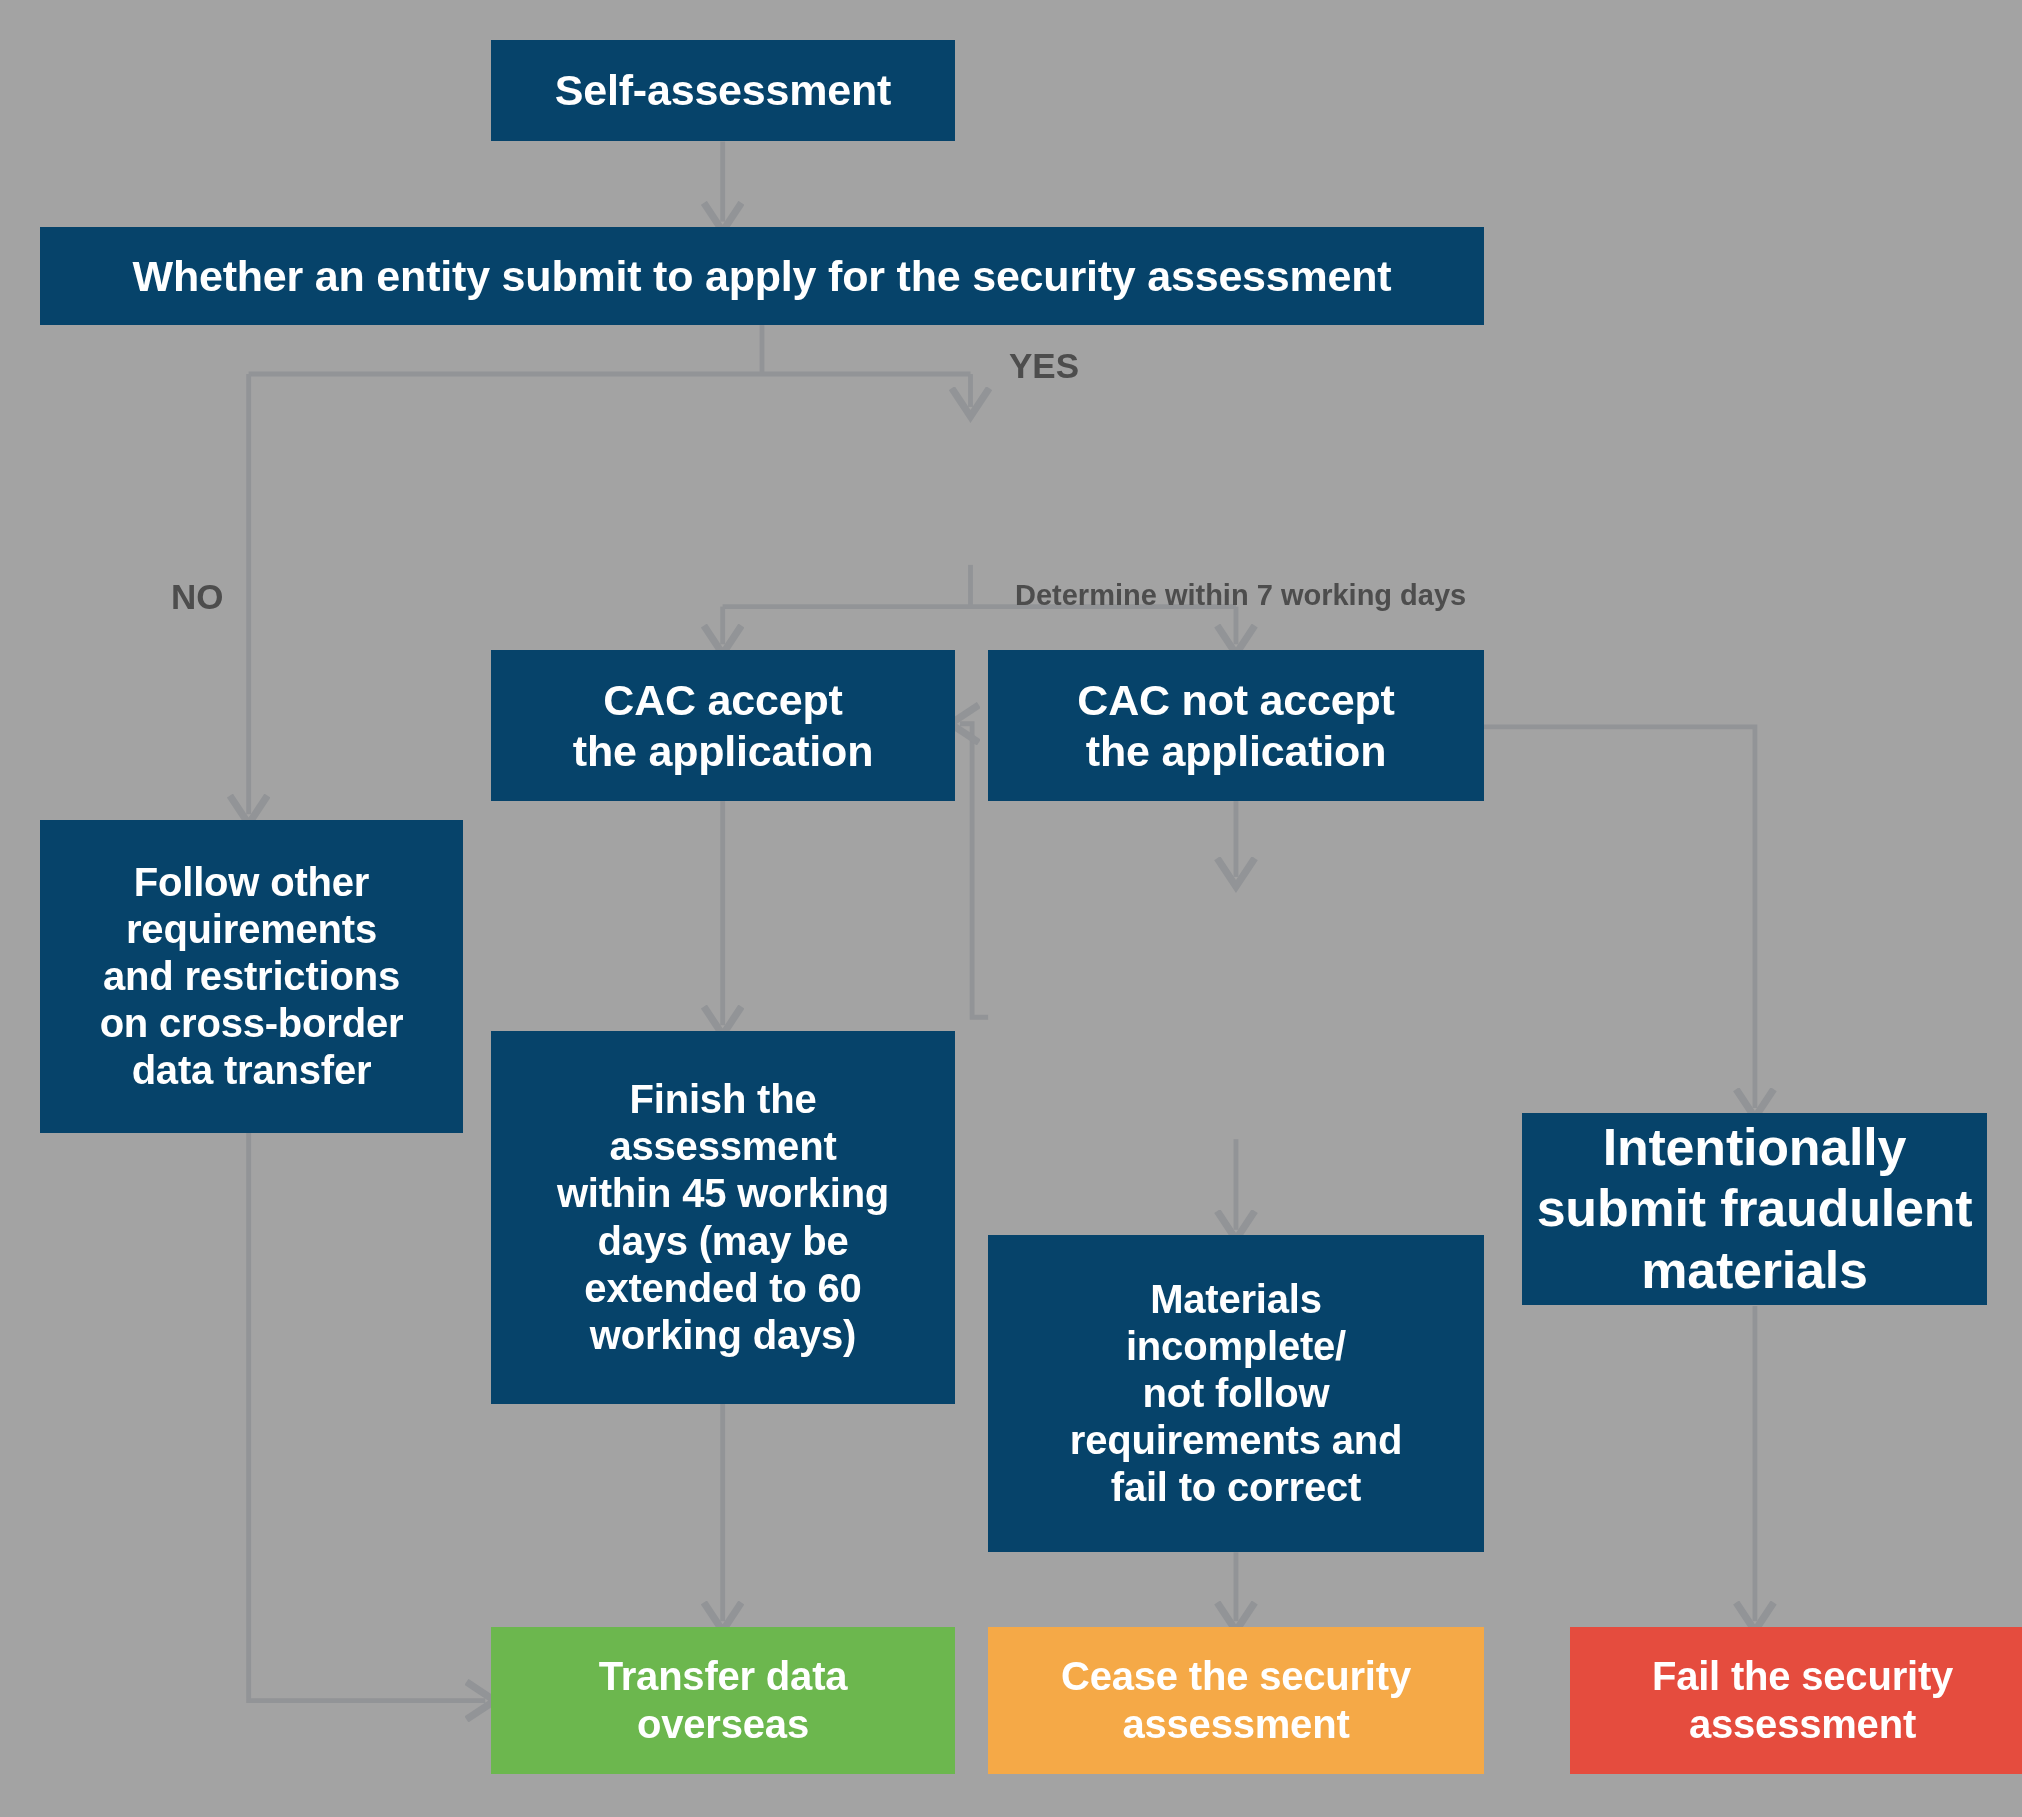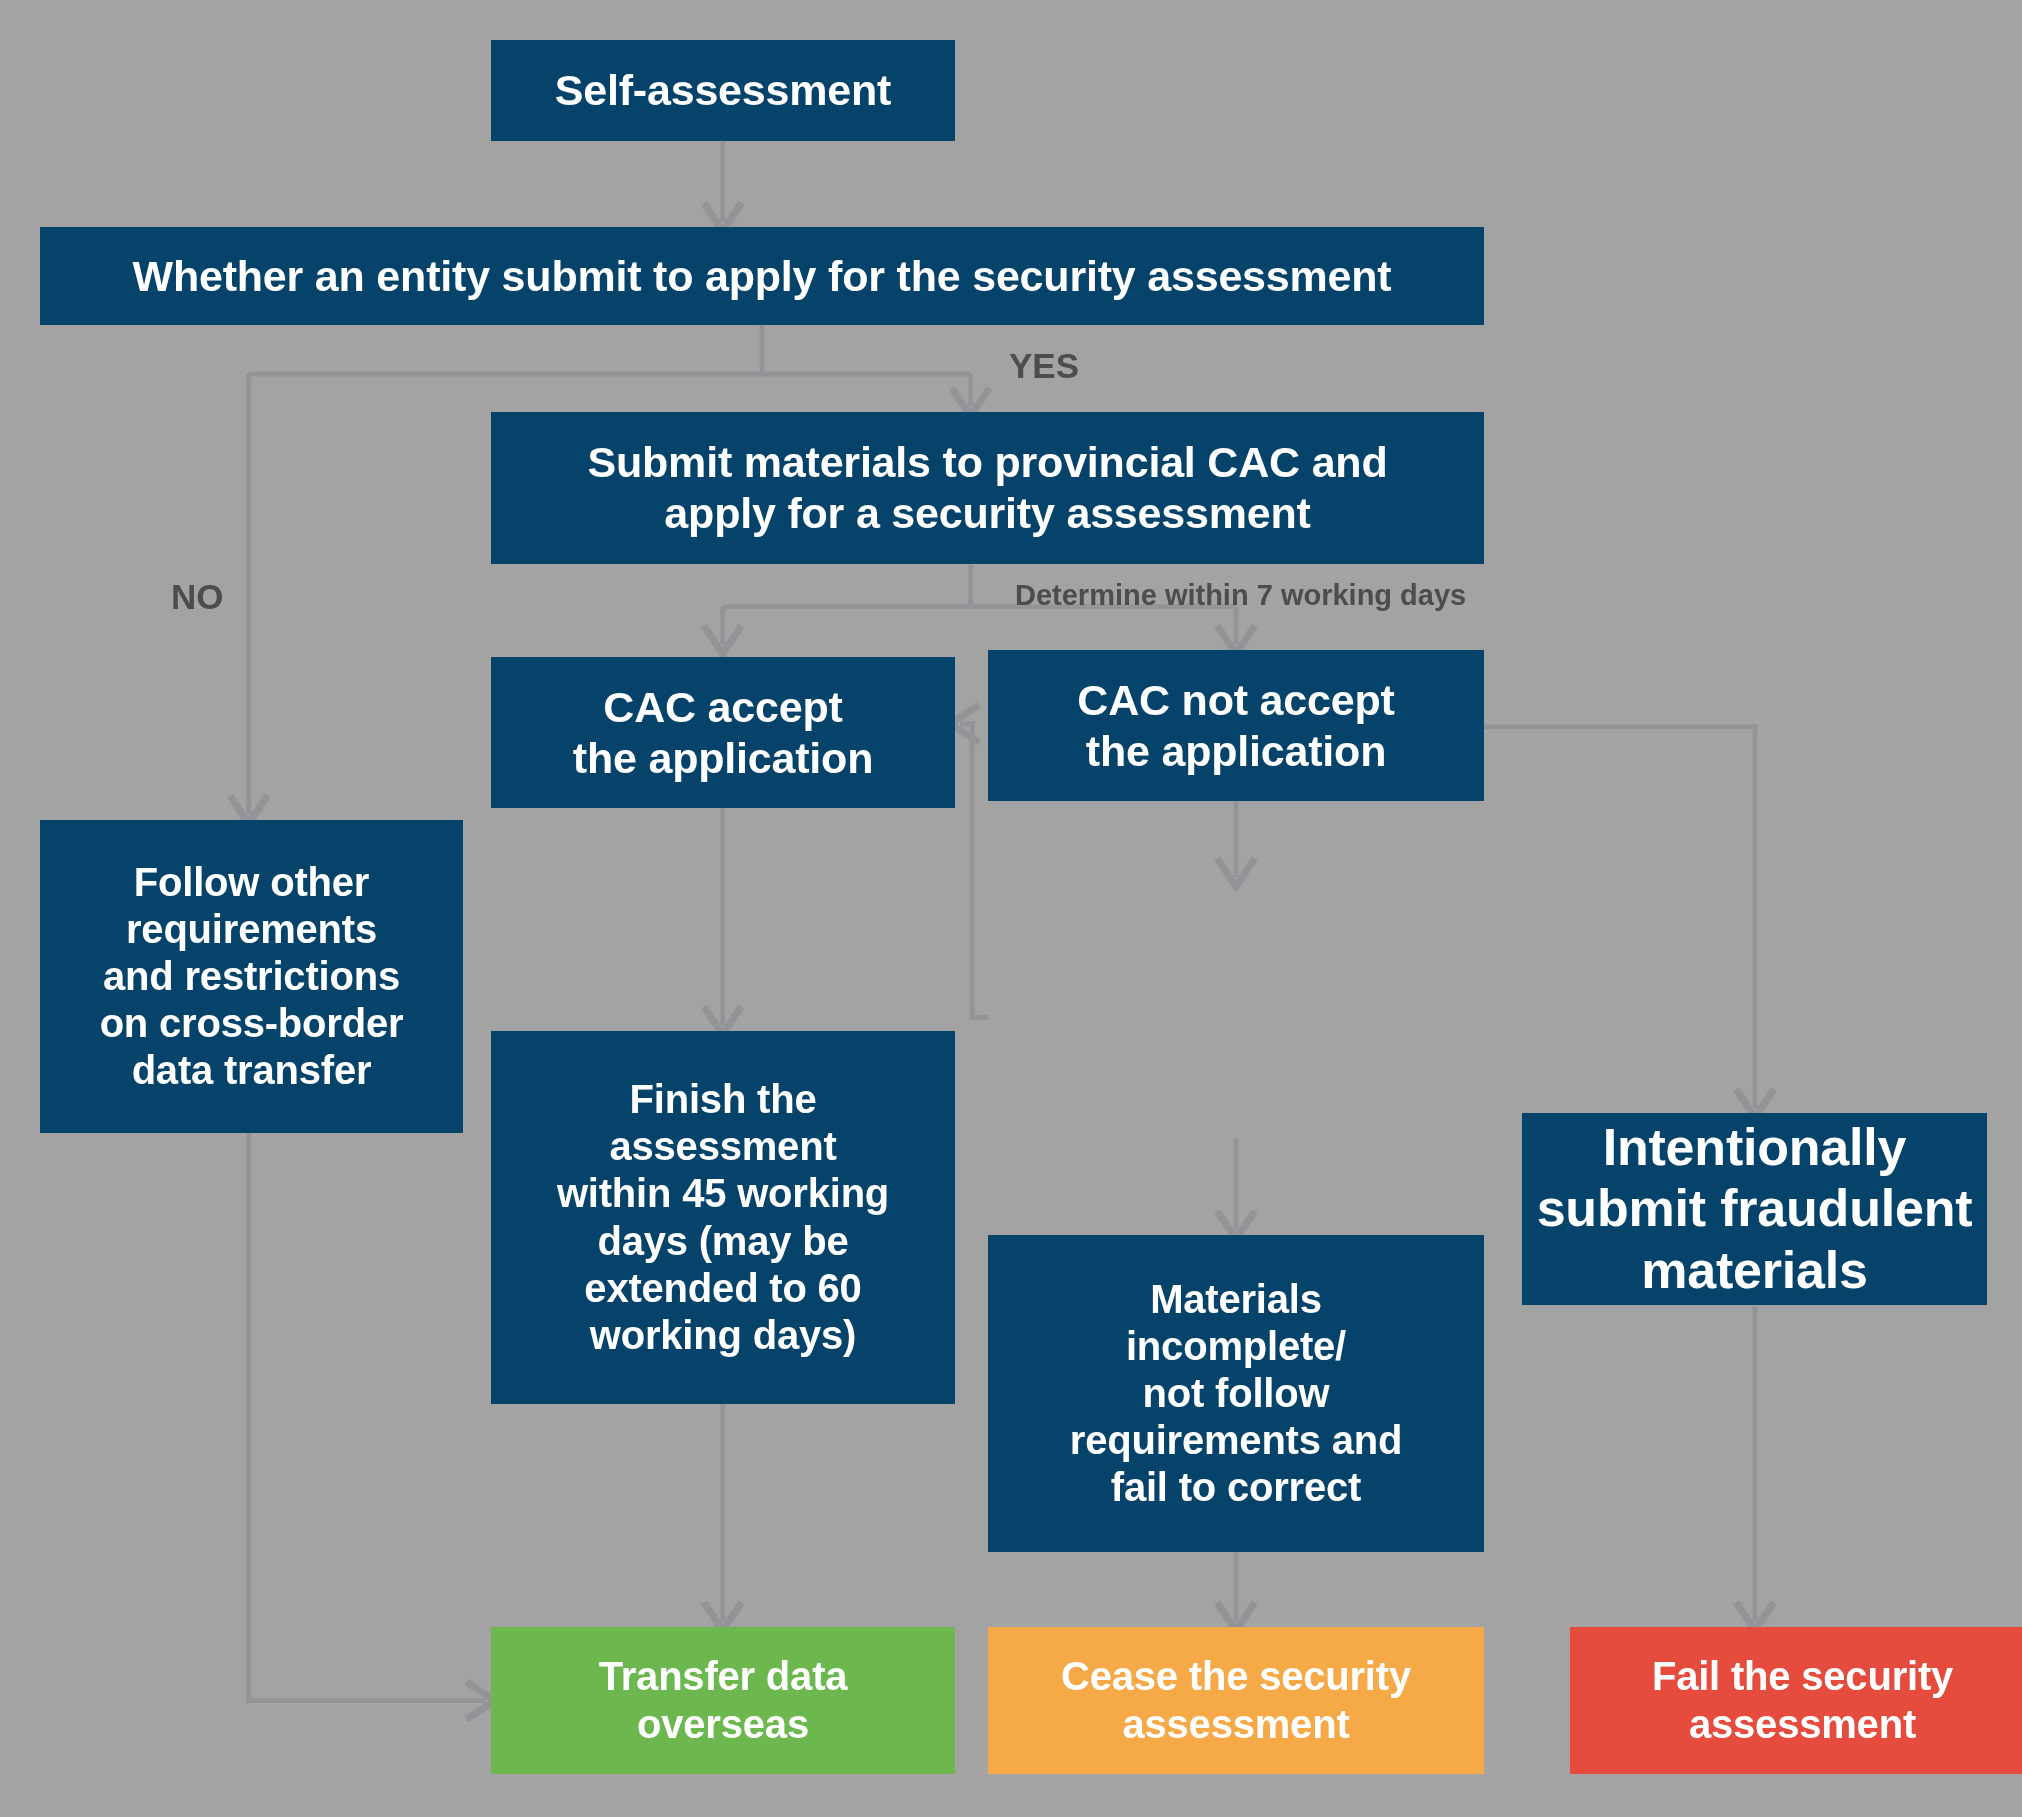--- a/index.html
+++ b/index.html
@@ -100,24 +100,22 @@
 
     <path class="ln" d="M1541,1935 L1541,2021" marker-end="url(#ah)"></path>
 
     <path class="ln" d="M2188,1628 L2188,2021" marker-end="url(#ah)"></path>
   </svg>
 
   <div class="node blue" style="left:491px; top:40px; width:464px; height:101px; font-size:43px;">Self-assessment</div>
 
   <div class="node blue" style="left:40px; top:227px; width:1444px; height:98px; font-size:43px;">Whether an entity submit to apply for the security assessment</div>
 
-  <div class="node blue" style="left:491px; top:412px; width:993px; height:152px; font-size:43px;">Submit materials to provincial CAC and
-apply for a security assessment</div>
 
-  <div class="node blue" style="left:491px; top:650px; width:464px; height:151px; font-size:43px;margin-top:7px;">CAC accept
+  <div class="node blue" style="left:491px; top:650px; width:464px; height:151px; font-size:43px;">CAC accept
 the application</div>
 
   <div class="node blue" style="left:988px; top:650px; width:496px; height:151px; font-size:43px;">CAC not accept
 the application</div>
 
   <div class="node blue" style="left:40px; top:820px; width:423px; height:313px; font-size:40px;">Follow other
 requirements
 and restrictions
 on cross-border
 data transfer</div>

